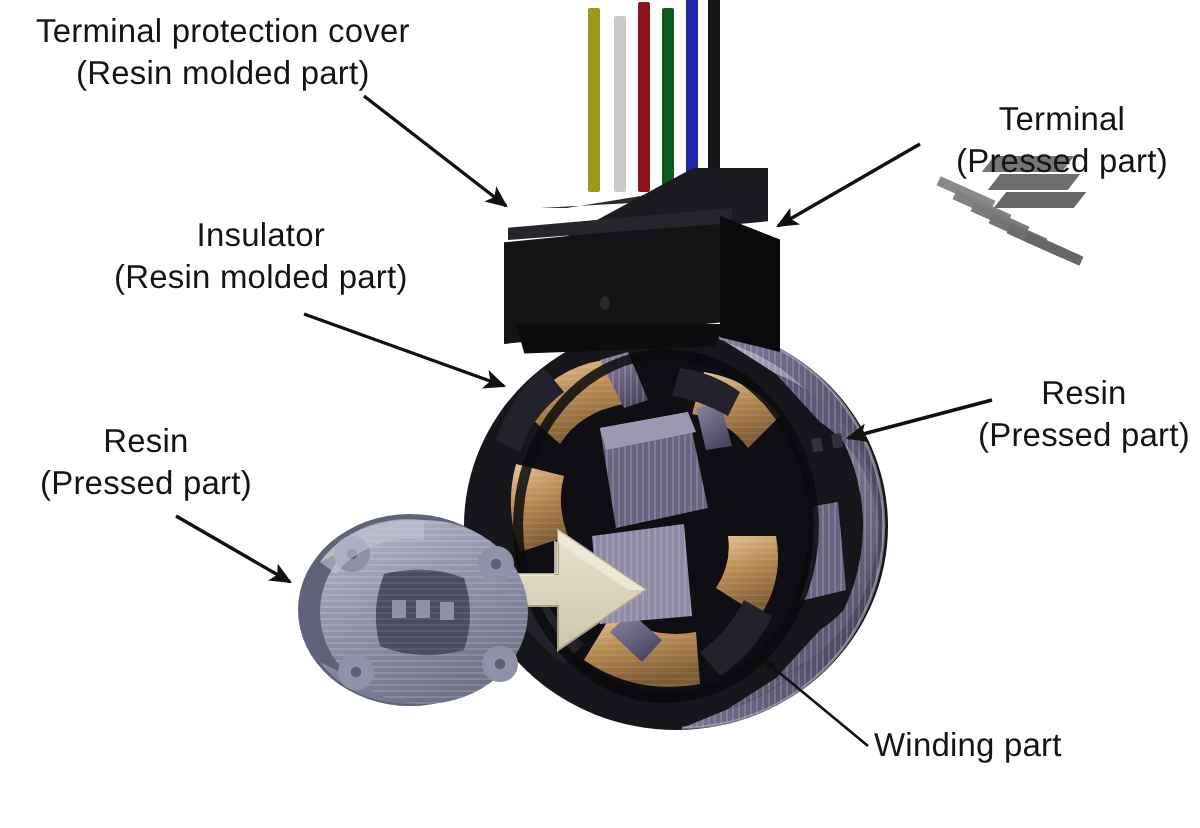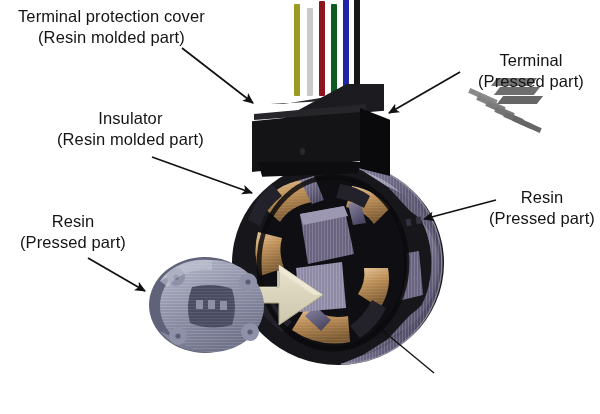--- a/index.html
+++ b/index.html
@@ -278,15 +278,16 @@
     <span>Terminal</span>
     <span class="l2">(Pressed part)</span>
   </div>
 
   <div class="label" style="left:489px;top:187px;">
     <span>Resin</span>
     <span class="l2">(Pressed part)</span>
   </div>
 
   <div class="label" style="left:437px;top:363px;">
+    <span>Winding part</span>
   </div>
 
 </div>
 
 </body></html>

